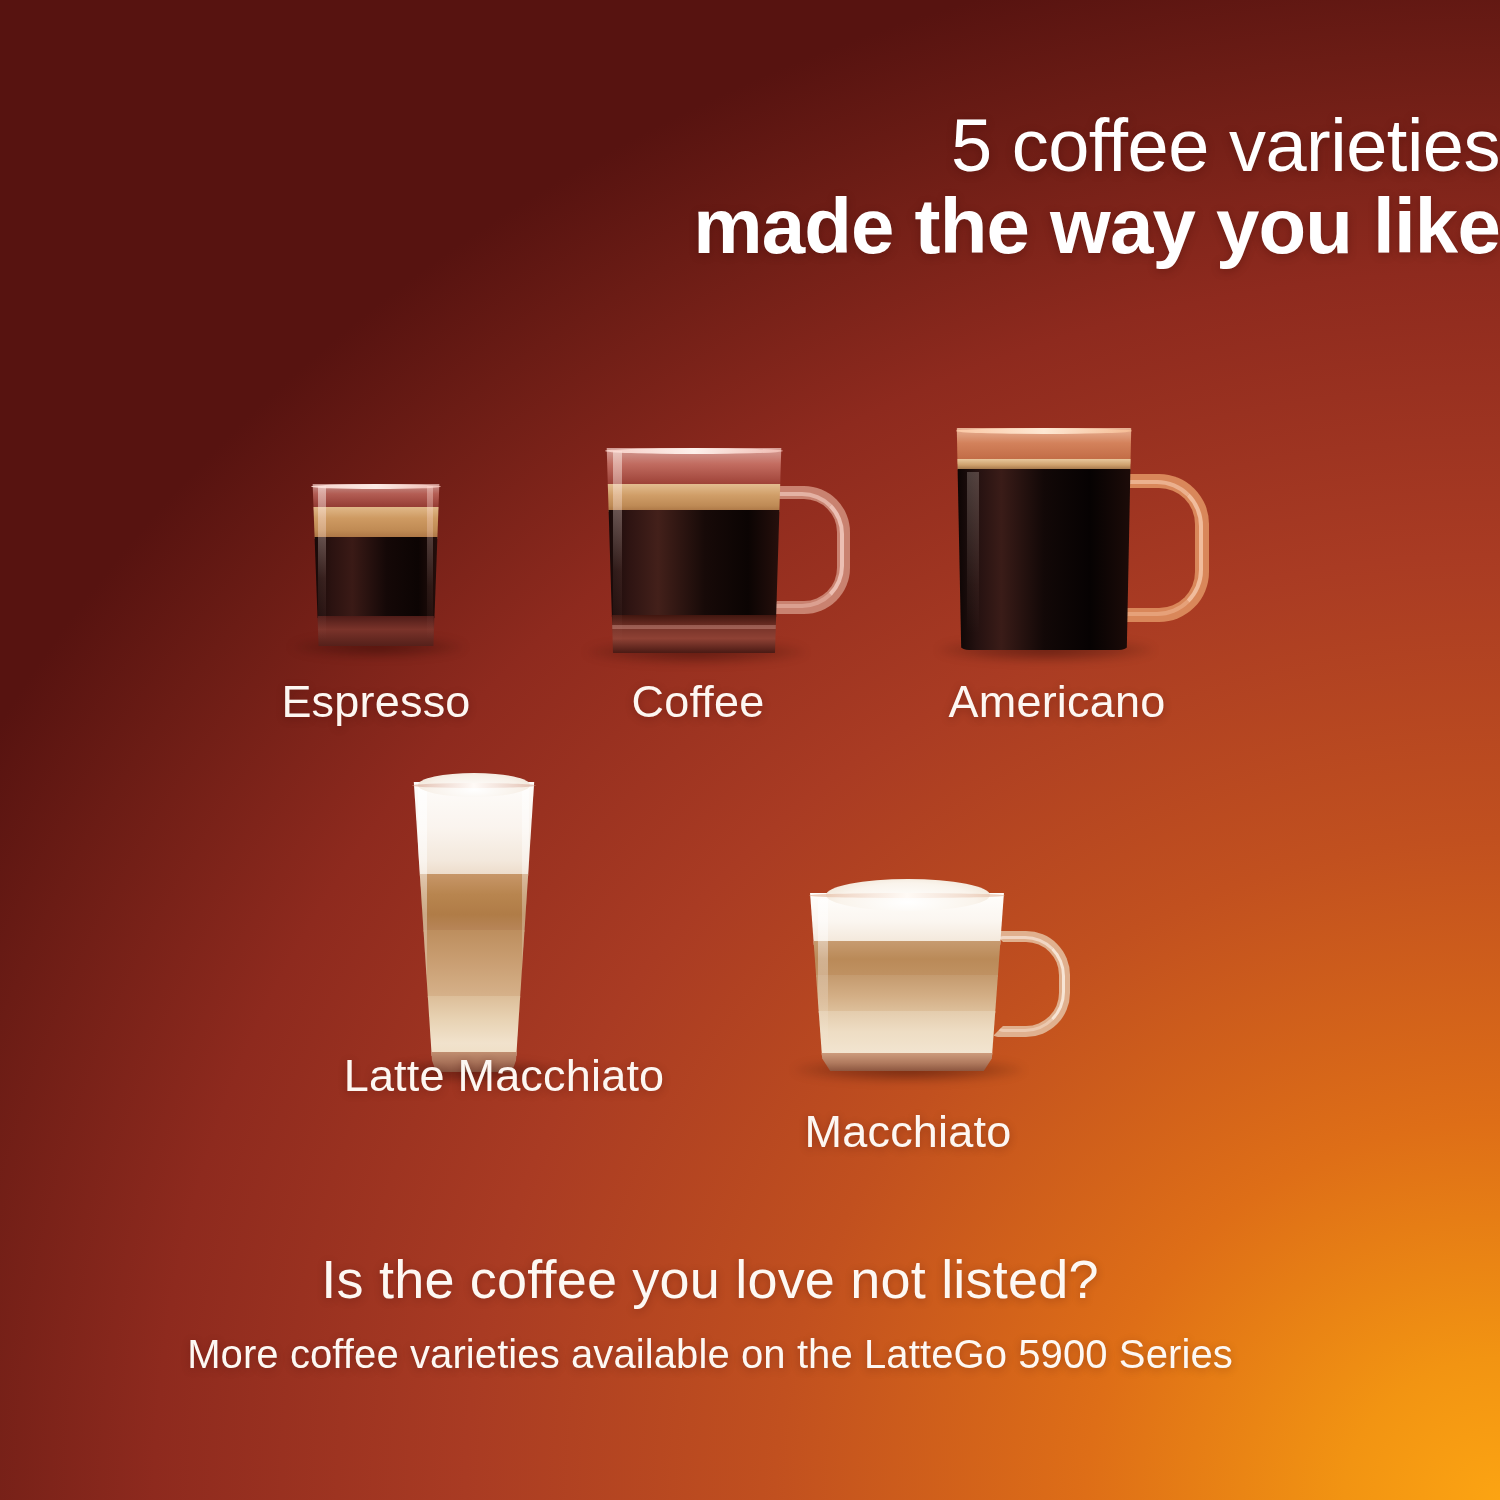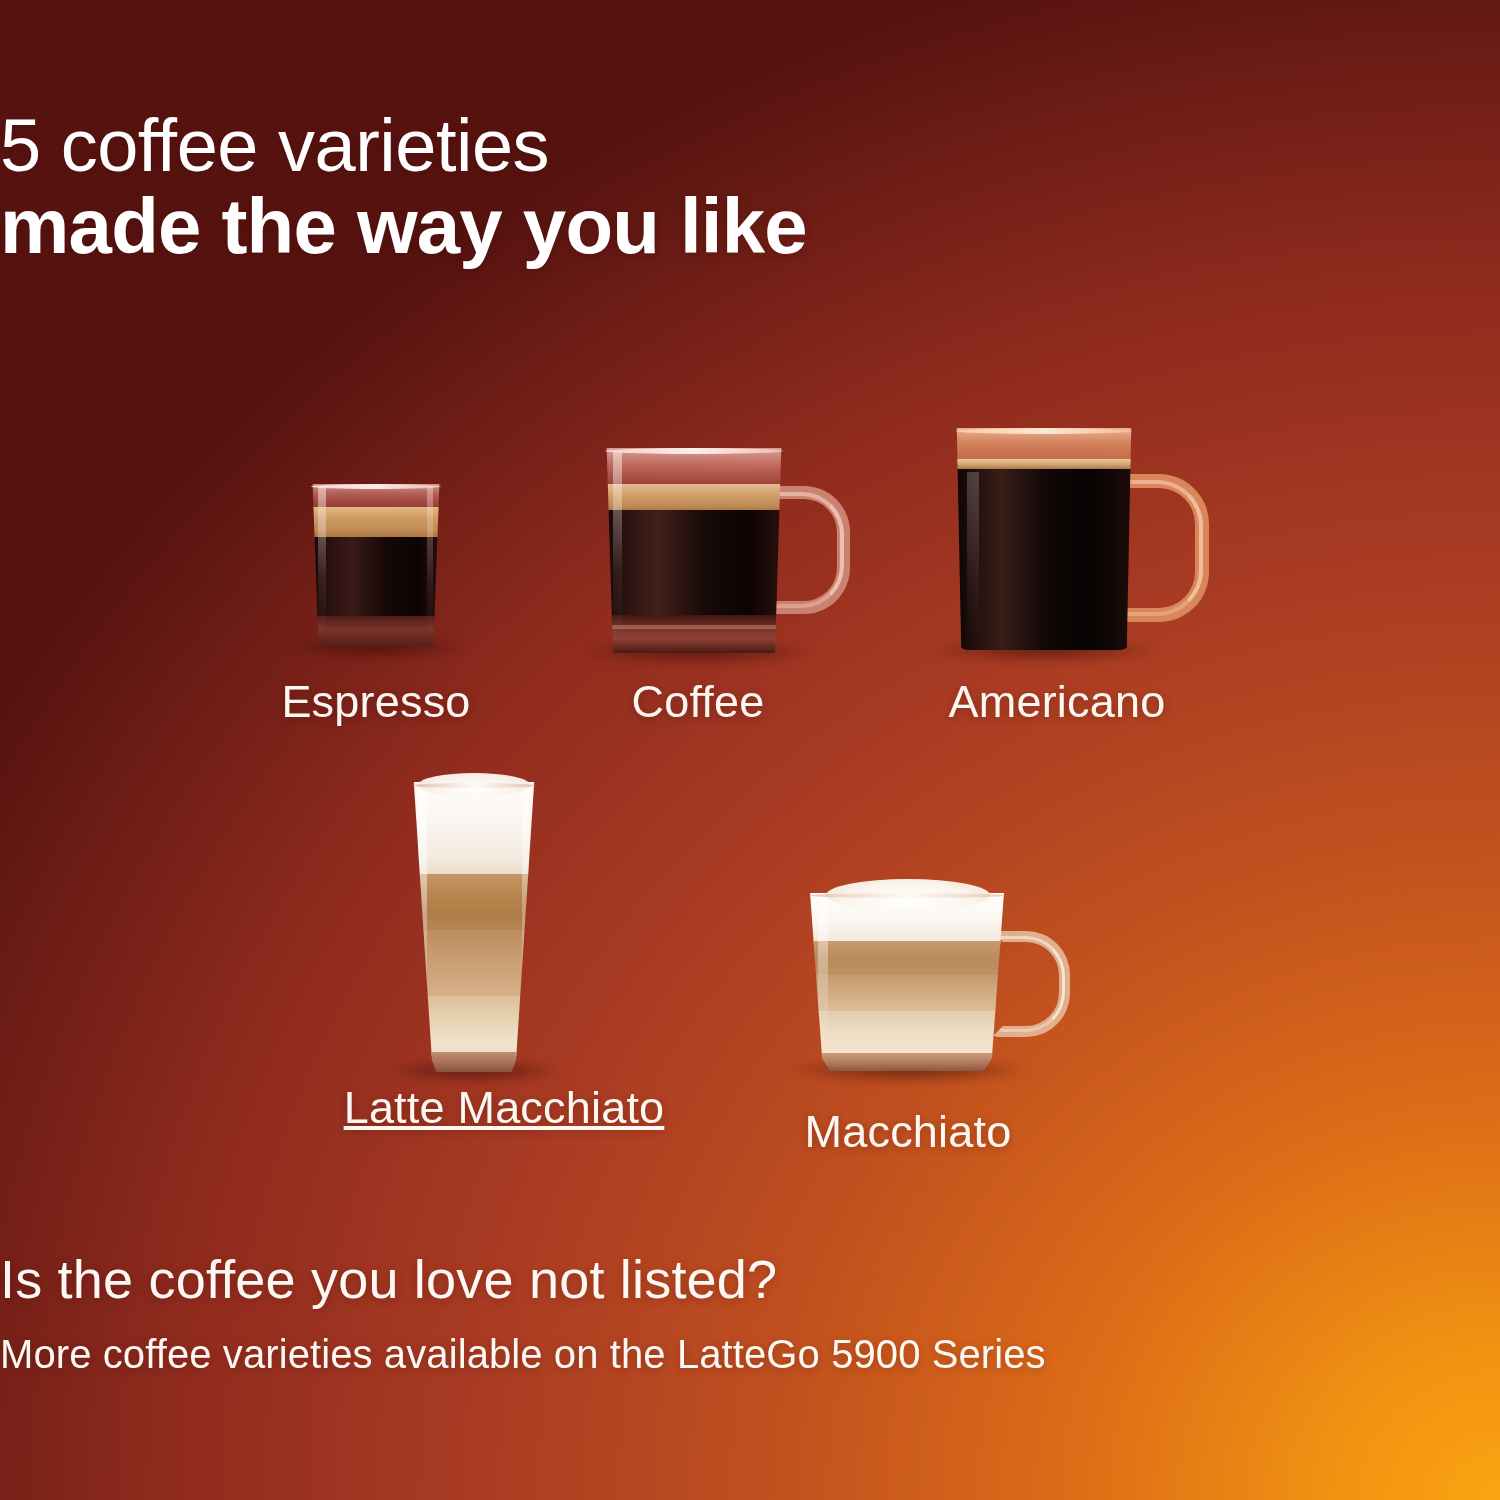--- a/index.html
+++ b/index.html
@@ -18,21 +18,21 @@
       linear-gradient(135deg, #5E1612 0%, #8E2A1E 35%, #B44A22 62%, #E08512 85%, #FCA110 100%);
     -webkit-font-smoothing: antialiased;
   }
 
   
   .headline {
     position: absolute;
     left: 0;
     top: 108px;
     width: 1500px;
-    text-align: left;
+    text-align: right;
     color: #FFFFFF;
     line-height: 1.02;
     text-shadow: 0 2px 10px rgba(60,10,5,0.32);
   }
   .headline .l1 {
     display: block;
     font-size: 74px;
     font-weight: 400;
     letter-spacing: -0.5px;
   }
@@ -313,20 +313,21 @@
     border-bottom-color: rgba(255,238,226,0.40);
     border-radius: 6px 40px 40px 6px;
     box-sizing: border-box;
   }
 
   
   .footer {
     position: absolute;
     left: 0;
     width: 1420px;
+    text-align: center;
     color: #FDF8F3;
     text-shadow: 0 2px 9px rgba(60,10,5,0.28);
   }
   #footer-question {
     top: 1248px;
     font-size: 54px;
     font-weight: 400;
     letter-spacing: 0.2px;
   }
   #footer-subtext {
@@ -397,21 +398,21 @@
       <div class="coffee"></div>
       <div class="mid"></div>
       <div class="milk"></div>
       <div class="base"></div>
       <div class="hl-l"></div>
       <div class="hl-r"></div>
     </div>
     <div class="domefoam"></div>
     <div class="rim-line"></div>
   </div>
-  <div class="drink-label" style="left:324px; top:1082px; width:360px;text-decoration:underline;">Latte Macchiato</div>
+  <div class="drink-label" style="left:324px; top:1050px; width:360px;">Latte Macchiato</div>
 
   <div class="shadow" style="left:794px; top:1058px; width:230px; height:24px;"></div>
   <div class="vessel" id="cappuccino-vessel">
     <div class="handle"></div>
     <div class="handle-gloss"></div>
     <div class="wall">
       <div class="foam"></div>
       <div class="coffee"></div>
       <div class="mid"></div>
       <div class="milk"></div>

